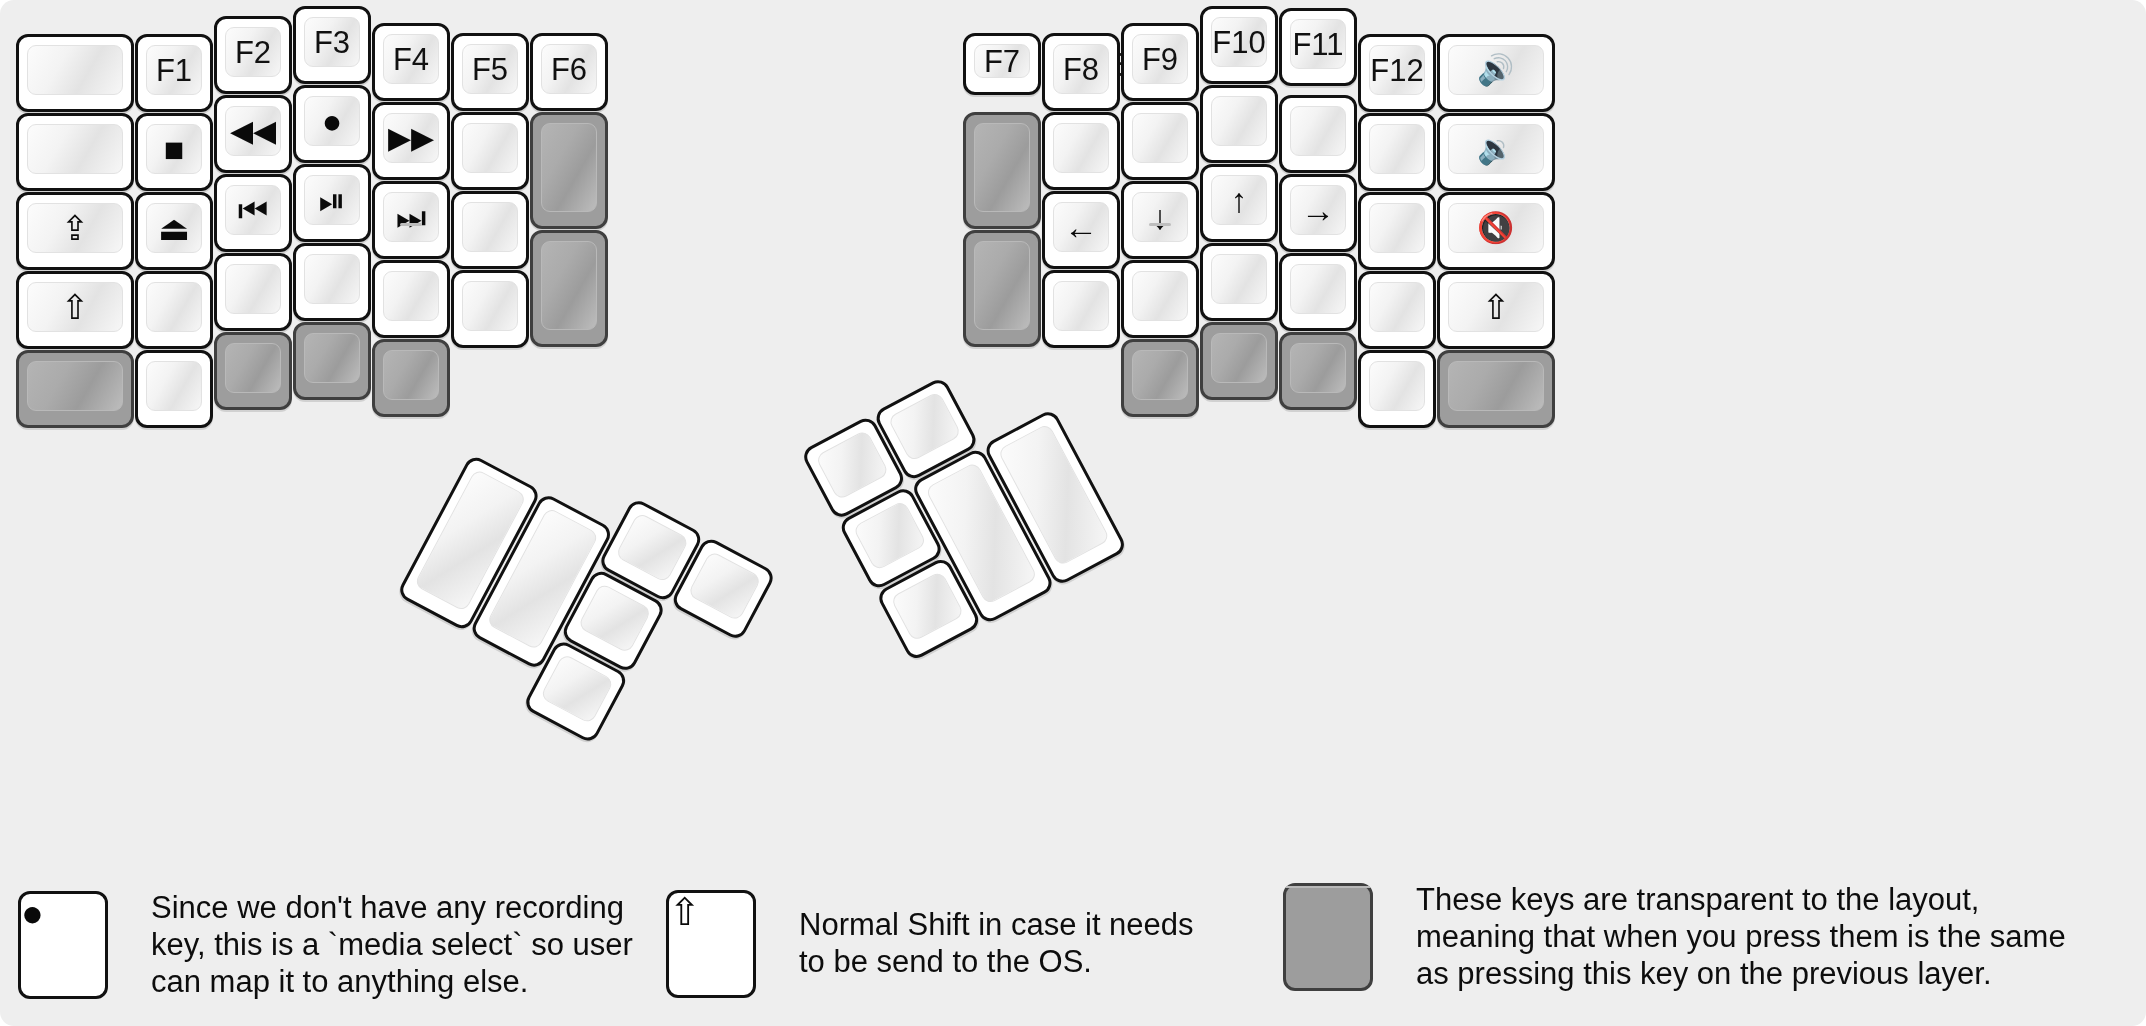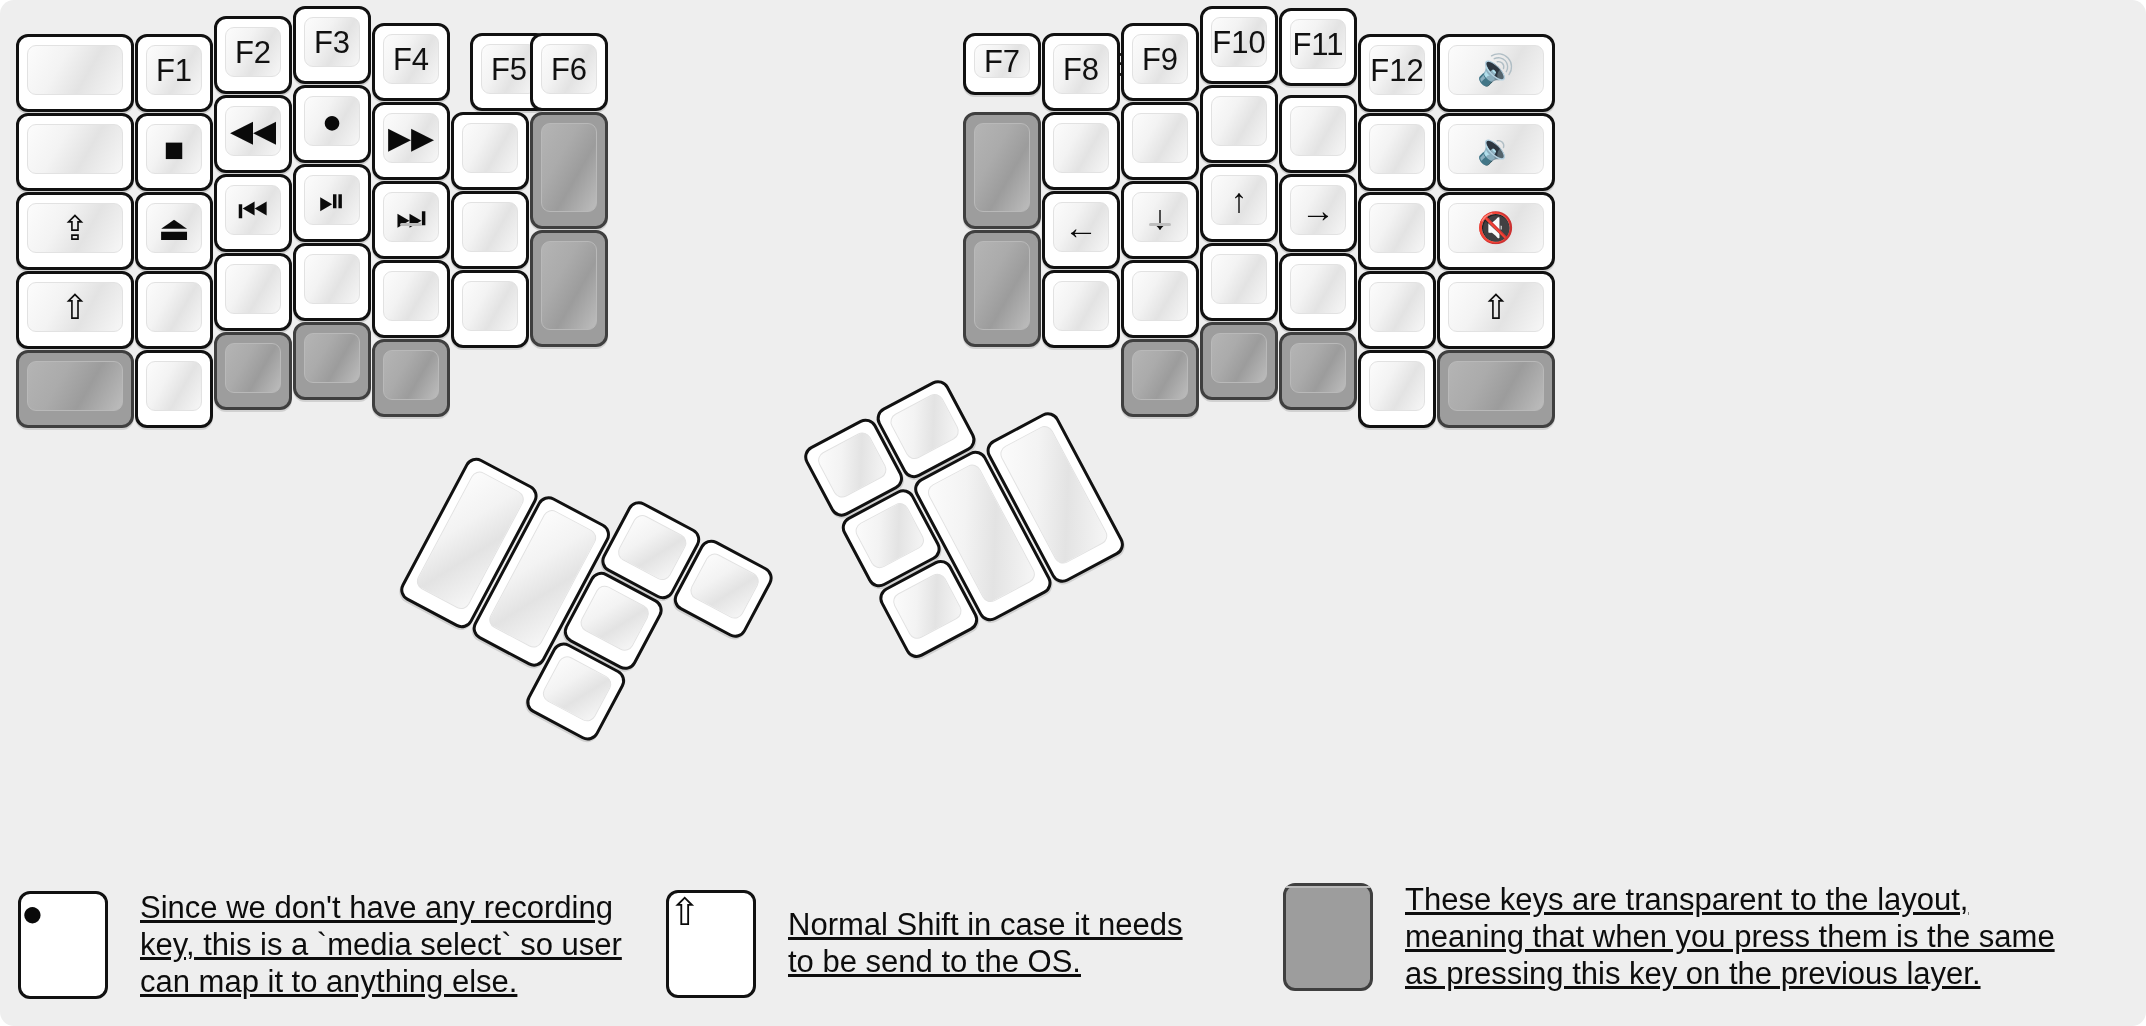--- a/index.html
+++ b/index.html
@@ -72,24 +72,23 @@
     background:#ffffff;border:3px solid #111111;border-radius:12px;
     flex:0 0 auto;
   }
   .legend-key .cap{left:8px;right:8px;top:8px;bottom:14px;}
   .legend-key.trans{background:#9d9d9d;border-color:#3f3f3f;}
   .legend-key.trans .cap{
     border:1px solid #b9b9b9;
     background:linear-gradient(120deg,#b4b4b4 0%,#ababab 35%,#9c9c9c 62%,#bdbdbd 100%);
   }
   .legend-text{
-    margin-left:32px;
+    margin-left:43px;
     font-size:31px;line-height:1.19;color:#0d0d0d;
     white-space:pre-line;
-    text-decoration:underline;
   }
 </style>
 </head>
 <body>
 
 <div id="root">
 
   <div id="title">fn Layer</div>
 
   <div id="left-half">
@@ -190,21 +189,21 @@
           <span class="glyph">⏭</span>
         </div>
         <div class="bump"></div>
       </div>
       <div class="key" style="left: 372px; top: 260px; width: 78px; height: 78px;">
         <div class="cap"></div>
       </div>
       <div class="key trans" style="left: 372px; top: 339px; width: 78px; height: 78px;">
         <div class="cap"></div>
       </div>
-      <div class="key" style="left: 470px; top: 33px; width: 78px; height: 78px;">
+      <div class="key" style="left: 451px; top: 33px; width: 78px; height: 78px;">
         <div class="cap">
           <span class="lbl">F5</span>
         </div>
       </div>
       <div class="key" style="left: 451px; top: 112px; width: 78px; height: 78px;">
         <div class="cap"></div>
       </div>
       <div class="key" style="left: 451px; top: 191px; width: 78px; height: 78px;">
         <div class="cap"></div>
       </div>

